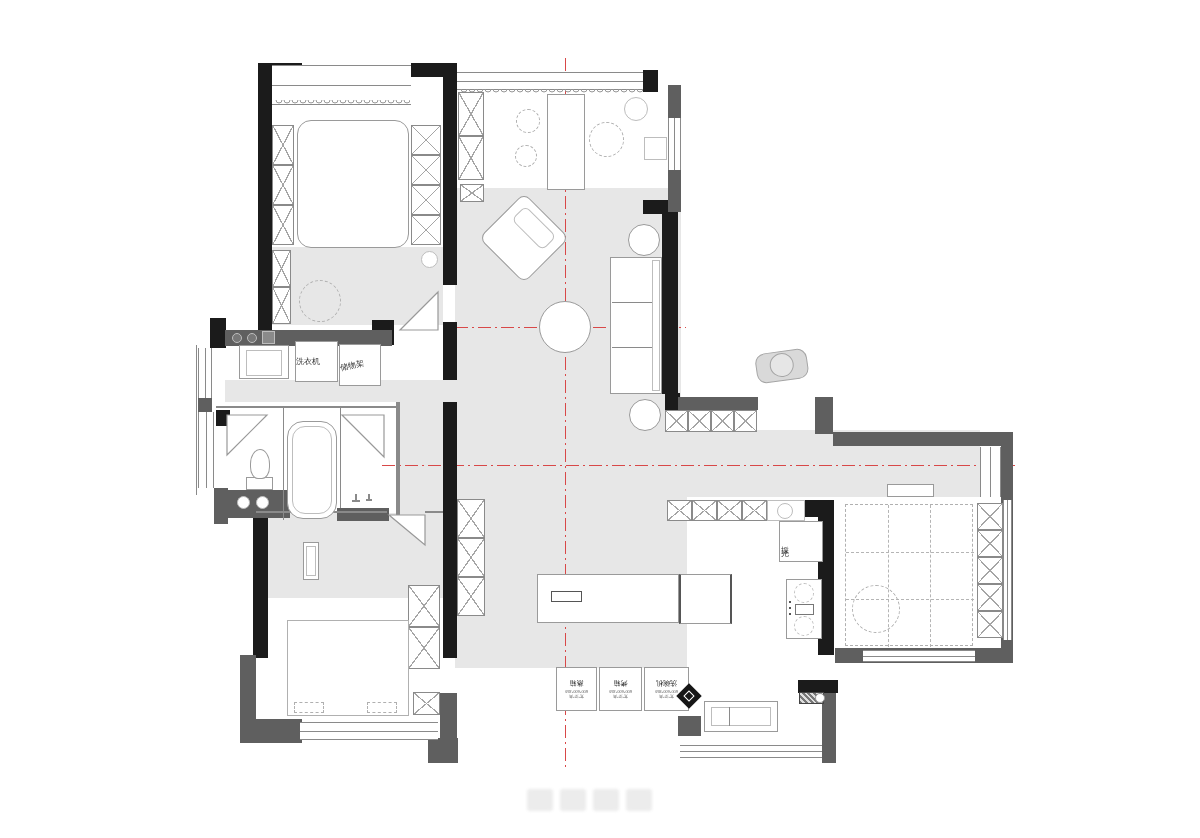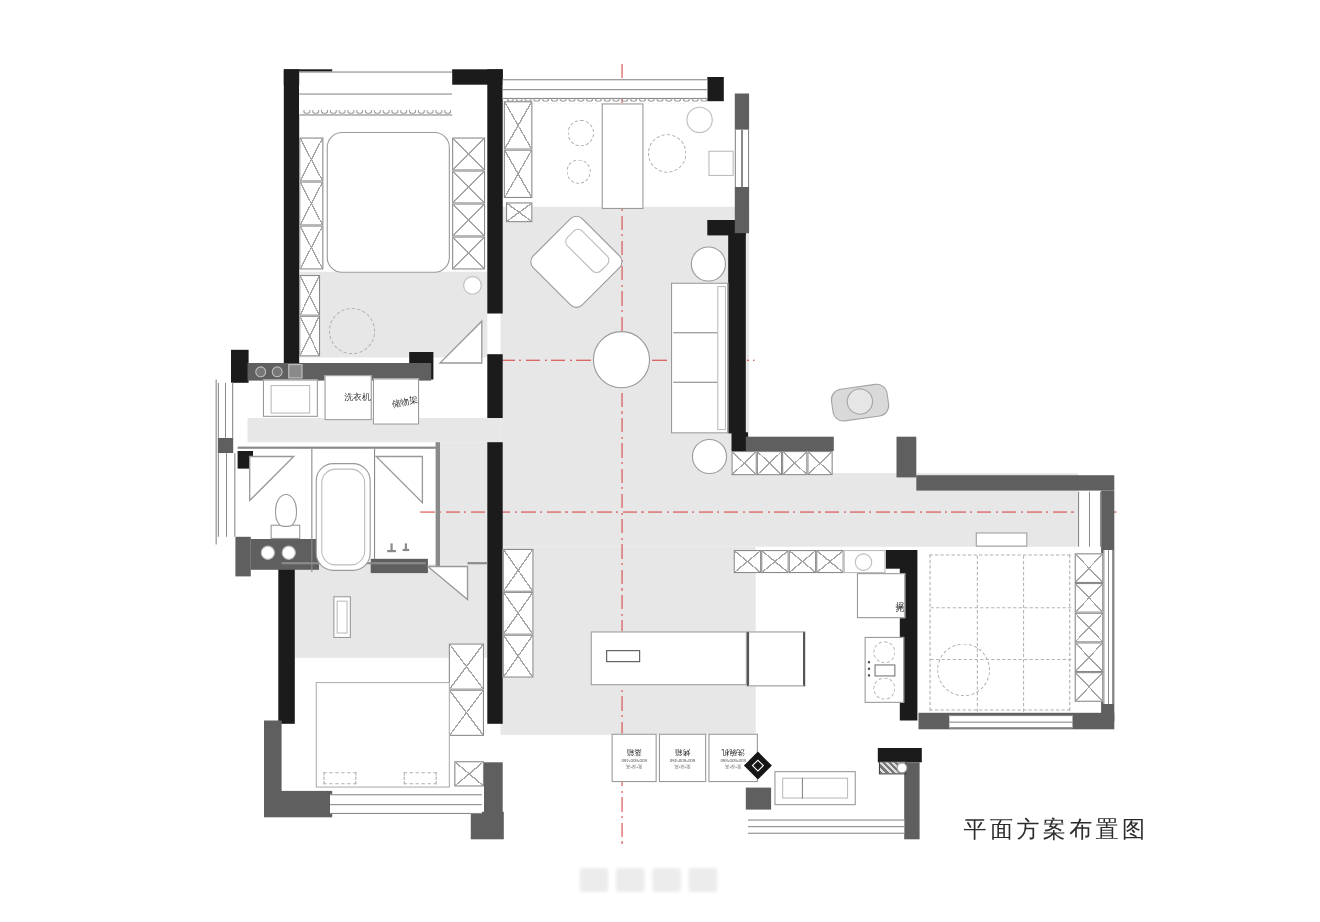--- a/index.html
+++ b/index.html
@@ -20,21 +20,21 @@
       linear-gradient(to bottom left,transparent calc(50% - .6px),#a5a5a5 calc(50% - .6px),#a5a5a5 calc(50% + .6px),transparent calc(50% + .6px));}
   .winh{background:#fff linear-gradient(#8a8a8a,#8a8a8a) center/100% 1px no-repeat;
         border-top:1px solid #8a8a8a;border-bottom:1px solid #8a8a8a;}
   .winv{border-left:1px solid #8a8a8a;border-right:1px solid #8a8a8a;
         background:#fff linear-gradient(90deg,transparent calc(50% - .5px),#8a8a8a calc(50% - .5px),#8a8a8a calc(50% + .5px),transparent calc(50% + .5px));}
   .scallop{background-image:radial-gradient(circle at 4px 0px,rgba(0,0,0,0) 2.4px,#9a9a9a 2.6px,#9a9a9a 3.4px,rgba(0,0,0,0) 3.6px);
            background-size:8px 5px;background-repeat:repeat-x;}
   .hatch{background:repeating-linear-gradient(45deg,#777 0 2px,#ddd 2px 4px);border:1px solid #444;}
   .redv{width:1px;background:repeating-linear-gradient(180deg,#d84848 0 13px,transparent 13px 17px,#d84848 17px 19px,transparent 19px 23px);}
   .redh{height:1px;background:repeating-linear-gradient(90deg,#d84848 0 13px,transparent 13px 17px,#d84848 17px 19px,transparent 19px 23px);}
-  .lbl{display:flex;align-items:center;justify-content:flex-end;text-align:center;
+  .lbl{display:flex;align-items:center;justify-content:flex-start;text-align:center;
        font-size:8px;line-height:9px;color:#333;}
   .vtext{writing-mode:vertical-rl;letter-spacing:2px;}
   .appbox{display:flex;flex-direction:column;align-items:center;justify-content:center;
           transform:rotate(180deg);color:#333;}
   .appbox .spec{font-size:4px;line-height:5px;color:#666;}
   .appbox .dims{font-size:4px;line-height:6px;color:#555;}
   .appbox .nm{font-size:7px;line-height:9px;color:#222;}
   .title{font-family:"Liberation Serif",serif;font-size:21px;letter-spacing:3px;color:#2b2b2b;}
   .wm{background:#ececec;border-radius:3px;filter:blur(1.5px);}
   svg{display:block;}
@@ -266,19 +266,18 @@
   <div class="abs fur" style="left:887px;top:484px;width:47px;height:13px;"></div>
 
   <div class="abs dash" style="left:845px;top:504px;width:128px;height:142px;background:#fff;">
     <div class="abs" style="left:42px;top:0;width:0;height:142px;border-left:1px dashed #b5b5b5;"></div>
     <div class="abs" style="left:84px;top:0;width:0;height:142px;border-left:1px dashed #b5b5b5;"></div>
     <div class="abs" style="left:0;top:47px;width:128px;height:0;border-top:1px dashed #b5b5b5;"></div>
     <div class="abs" style="left:0;top:94px;width:128px;height:0;border-top:1px dashed #b5b5b5;"></div>
   </div>
   <div class="abs dash circ" style="left:852px;top:585px;width:48px;height:48px;"></div>
 
-  <div class="abs title" style="left:876px;top:740px;width:260px;height:28px;">平面方案布置图</div>
   <div class="abs wm" style="left:527px;top:789px;width:26px;height:22px;"></div>
   <div class="abs wm" style="left:560px;top:789px;width:26px;height:22px;"></div>
   <div class="abs wm" style="left:593px;top:789px;width:26px;height:22px;"></div>
   <div class="abs wm" style="left:626px;top:789px;width:26px;height:22px;"></div>
 
 </div>
 
 </body></html>

